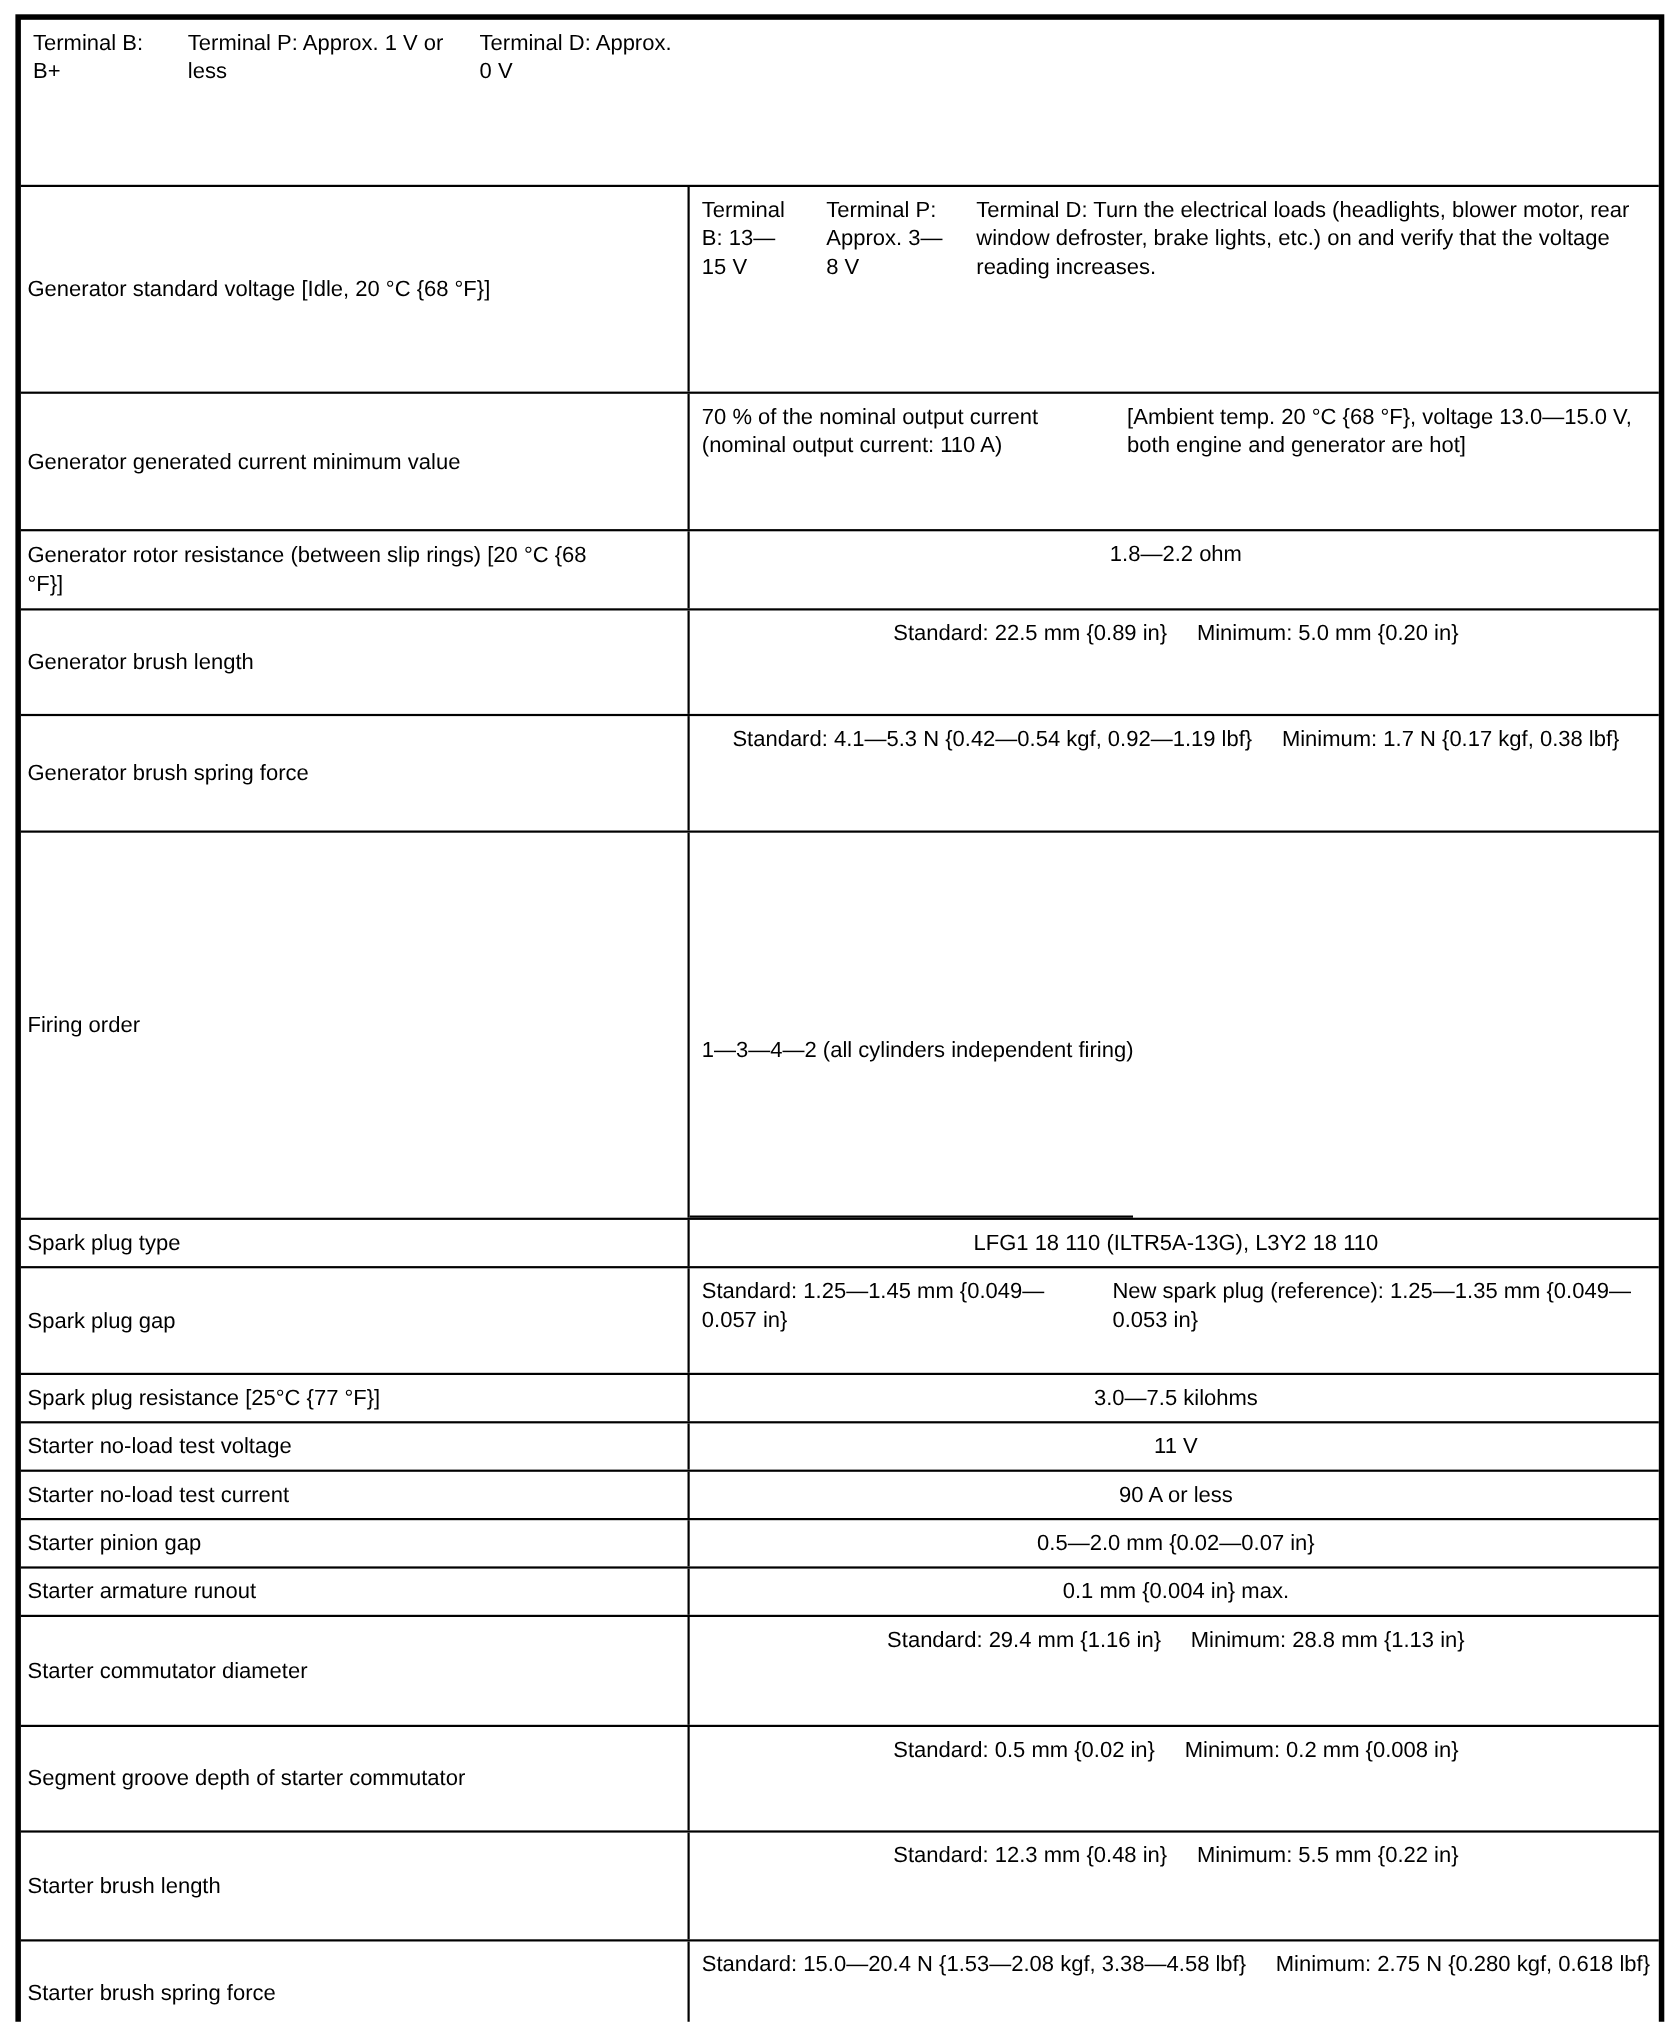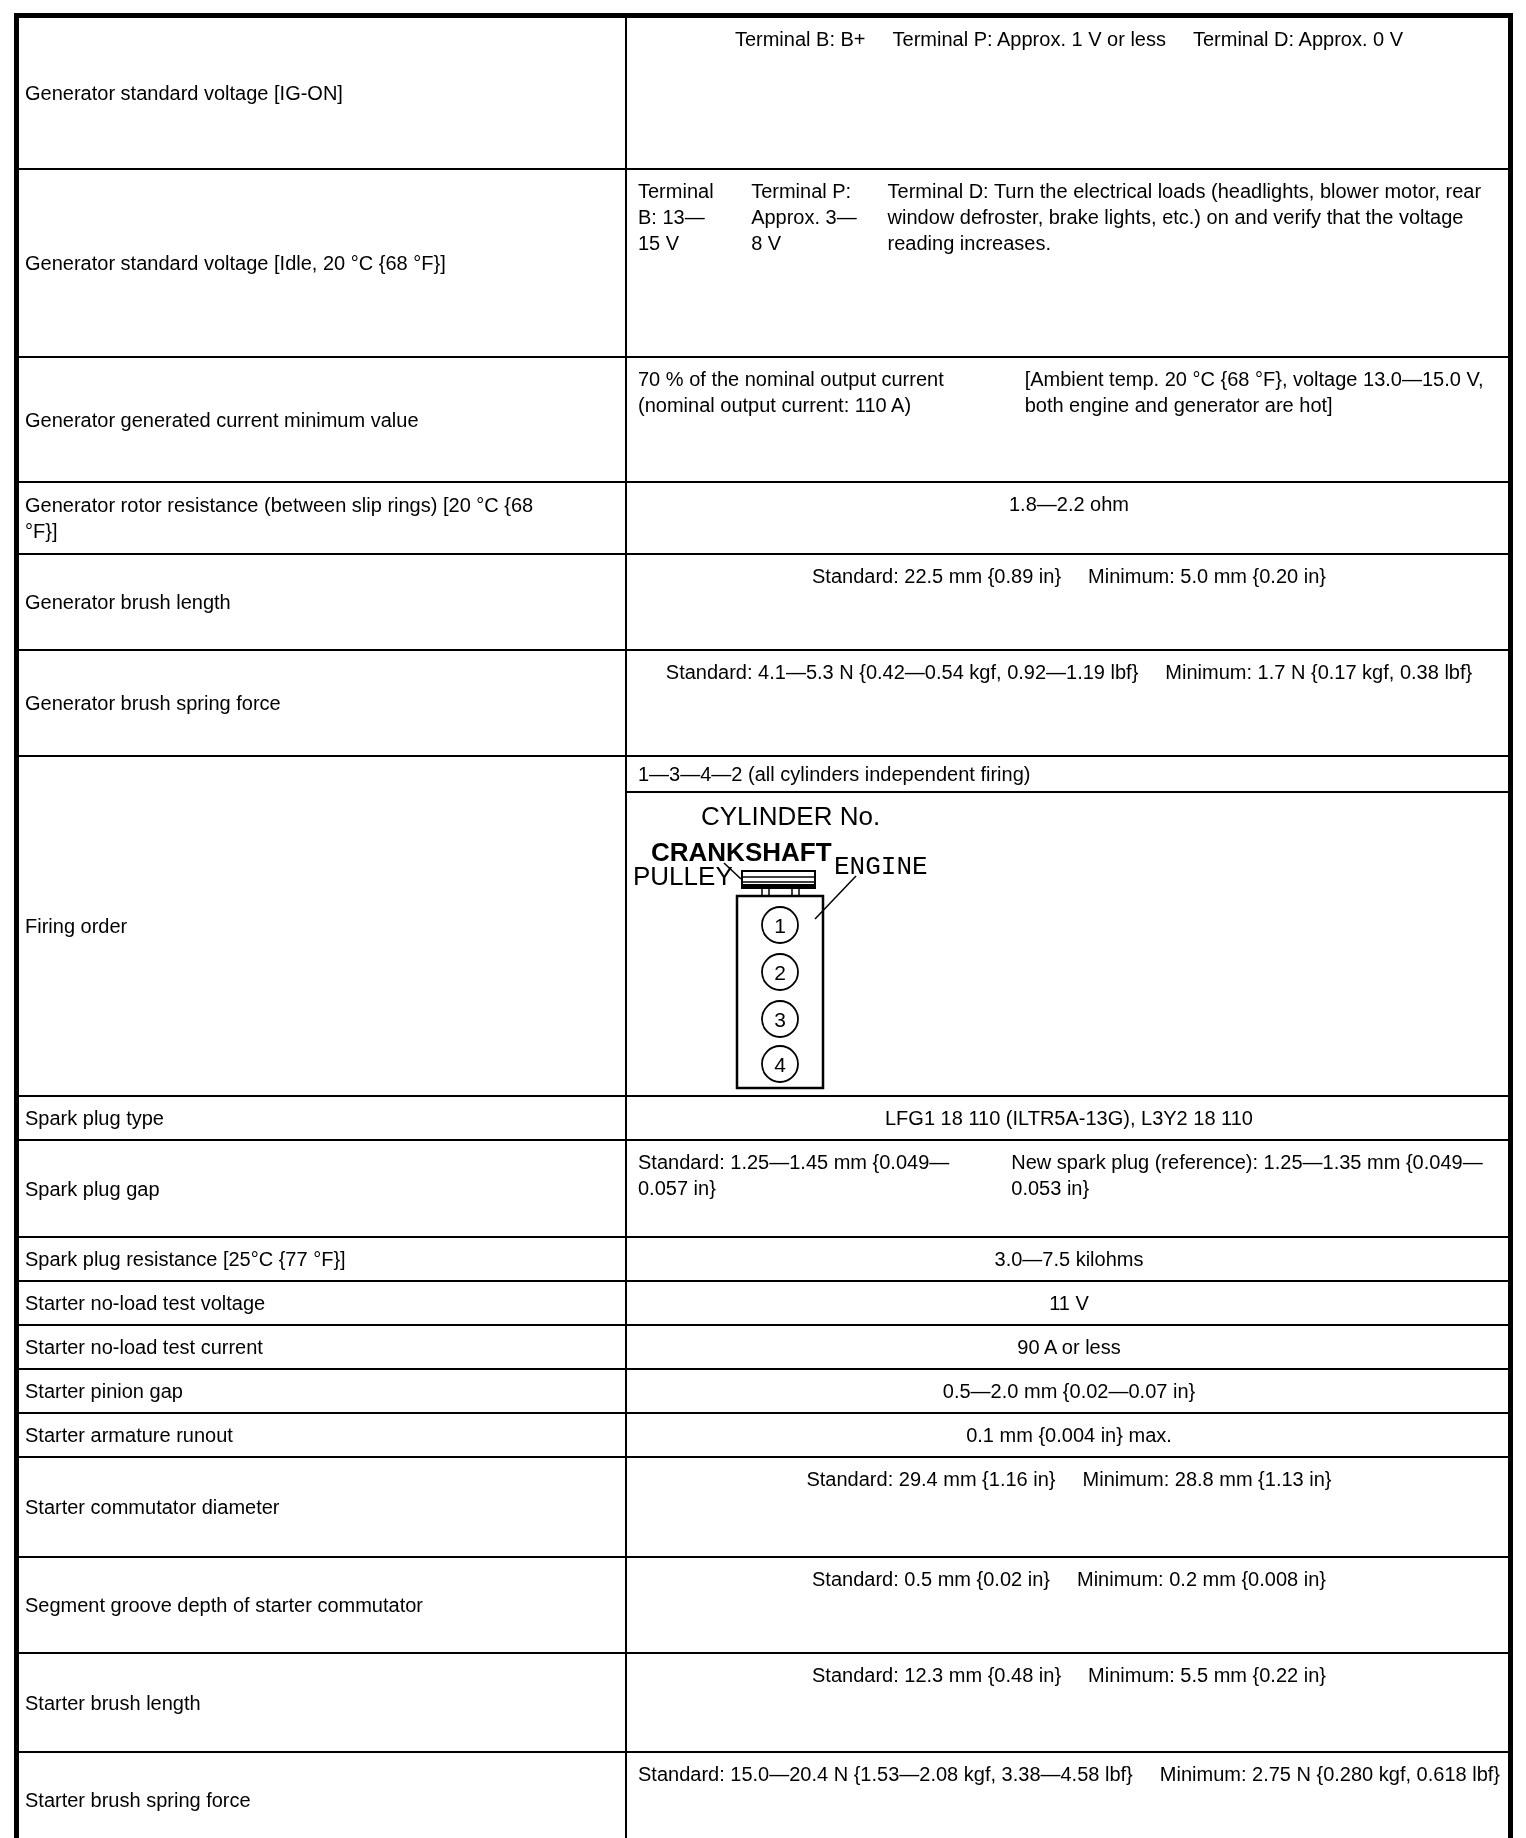--- a/index.html
+++ b/index.html
@@ -27,44 +27,41 @@
   .cell.label span{max-width:520px;}
   .cell.value{
     display:flex;justify-content:center;
     gap:27px;padding:8px 8px 8px 11px;
     font-size:20px;line-height:26px;
   }
   .cell.value p{margin:0;}
   p.wrap-a{max-width:780px;}
   p.wrap-b{max-width:727px;}
   
-  .fo-value{display:flex;flex-direction:column;padding:0;box-sizing:border-box;}
+  .fo-value{display:flex;flex-direction:row;padding:0;box-sizing:border-box;margin-top:48px;}
   .fo-line{
     border-bottom:2px solid #000;display:flex;align-items:center;
     min-height:36px;padding-left:11px;font-size:20px;box-sizing:border-box;
   }
   .fo-diagram{position:relative;height:302px;overflow:hidden;}
   .fo-diagram .dlabel{
     position:absolute;font-size:26px;line-height:24px;white-space:nowrap;
   }
   .dlabel.cyl{left:74px;top:11px;}
   .dlabel.crank1{left:24px;top:47px;font-weight:bold;}
   .dlabel.crank2{left:6px;top:71px;}
   .dlabel.engine{left:207px;top:62px;font-family:Liberation Mono, monospace;}
   .fo-svg{position:absolute;left:0;top:0;}
 </style>
 </head>
 <body>
 
 <div class="spec-table">
 
   <div class="row" style="min-height:152px">
-    <div class="cell label">
-        <span>Generator standard voltage [IG-ON]</span>
-      </div>
     <div class="cell value">
       <p>Terminal B: B+</p>
       <p>Terminal P: Approx. 1 V or less</p>
       <p>Terminal D: Approx. 0 V</p>
     </div>
   </div>
 
   <div class="row" style="min-height:188px">
     <div class="cell label">
         <span>Generator standard voltage [Idle, 20 °C {68 °F}]</span>

